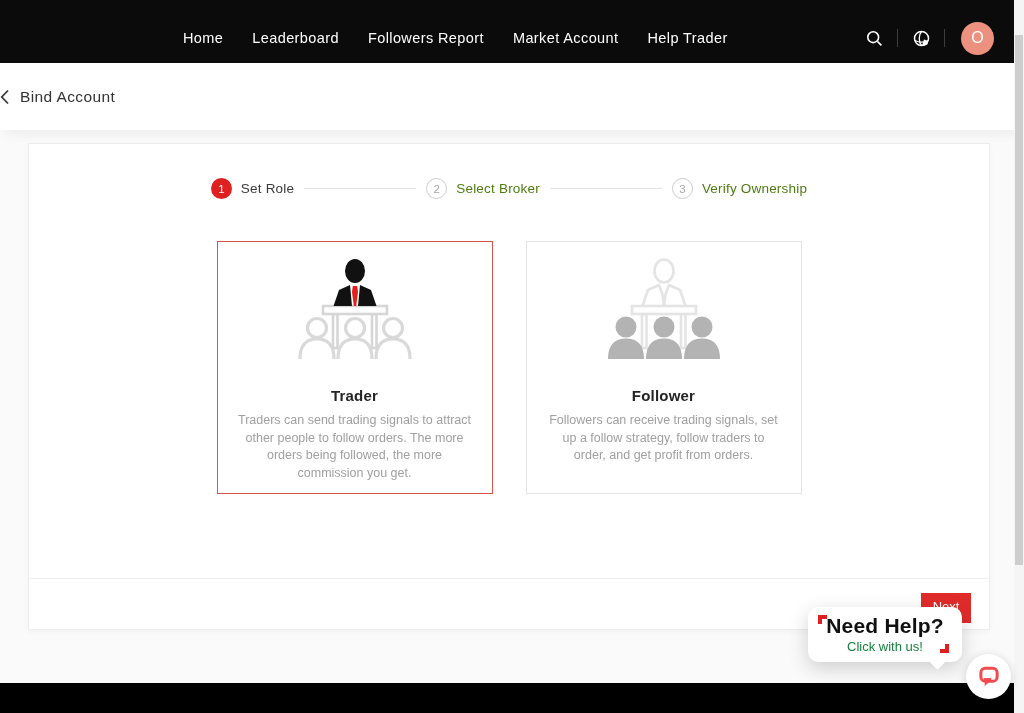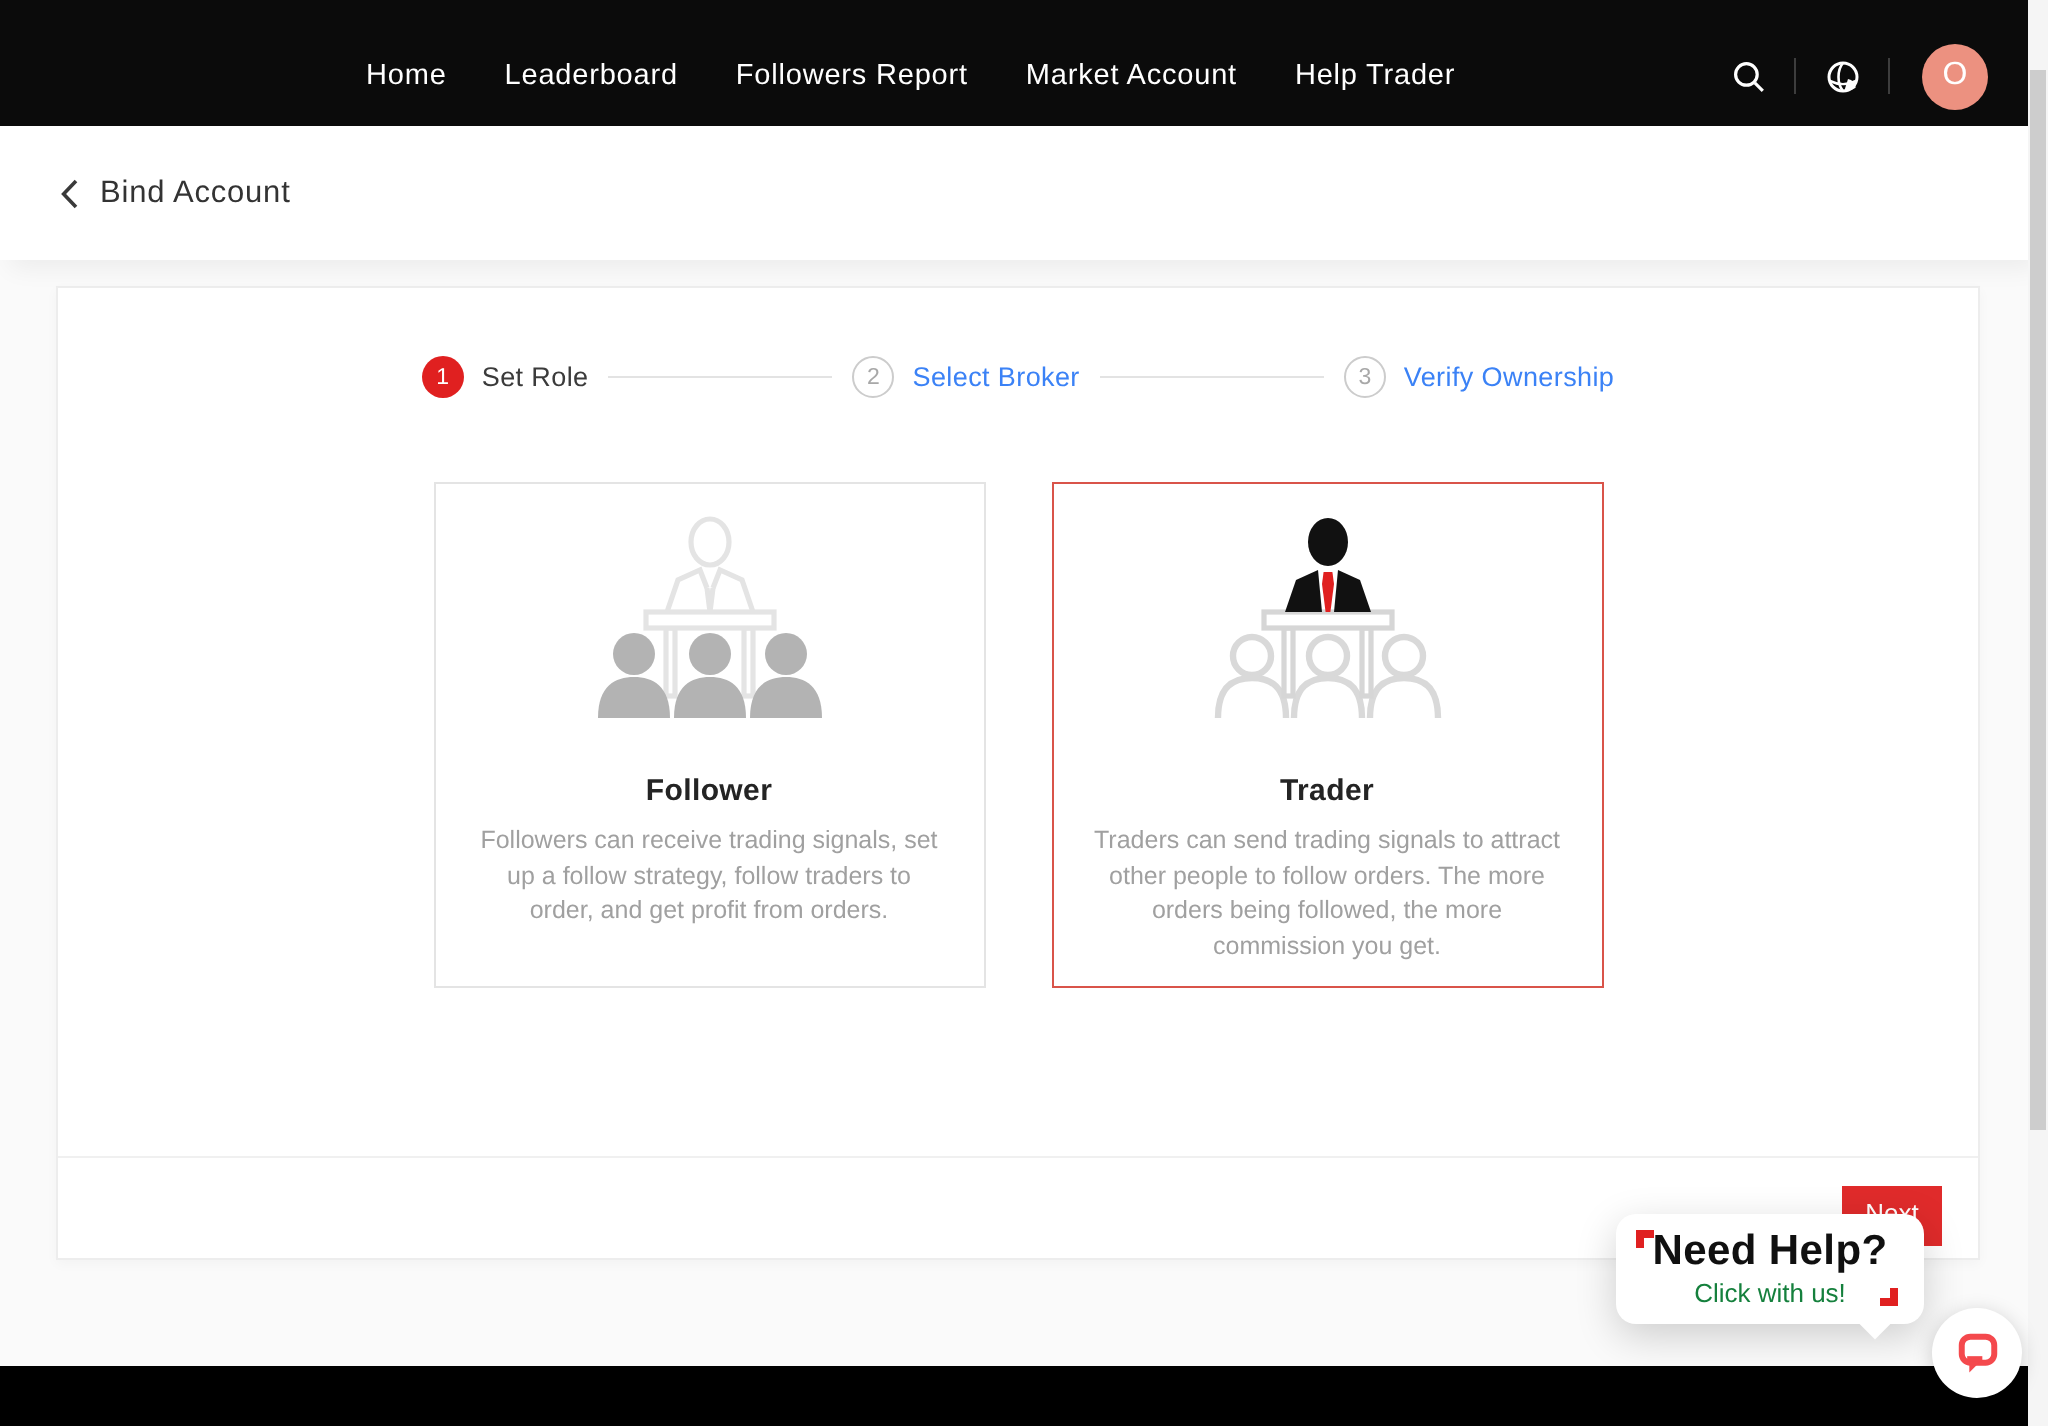--- a/index.html
+++ b/index.html
@@ -23,21 +23,21 @@
   .avatar {
     width:33px; height:33px; border-radius:50%; background:#ec9180;
     display:flex; align-items:center; justify-content:center;
     color:#ffffff; font-size:16px; cursor:pointer; margin-left:8px;
   }
 
   
   .breadcrumb-bar {
     position:absolute; top:63px; left:0; width:1024px; height:67px;
     background:#ffffff; box-shadow:0 9px 12px -5px rgba(0,0,0,0.06);
-    display:flex; align-items:center; padding-left:30px; z-index:1;
+    display:flex; align-items:center; z-index:1;
   }
   .back-link { display:flex; align-items:center; gap:10px; cursor:pointer; }
   .back-label { font-size:15.5px; color:#333333; letter-spacing:.4px; }
 
   
   .panel {
     position:absolute; top:143px; left:28px; width:962px; height:487px;
     background:#ffffff; border:1px solid #ededed;
     box-shadow:0 2px 6px rgba(0,0,0,0.03);
   }
@@ -46,21 +46,21 @@
   .stepper { margin-top:34px; display:flex; justify-content:center; align-items:center; }
   .step { display:flex; align-items:center; gap:9px; }
   .step-circle {
     width:21px; height:21px; border-radius:50%;
     display:flex; align-items:center; justify-content:center; font-size:11.5px;
   }
   .step.active .step-circle { background:#e02020; color:#ffffff; }
   .step.upcoming .step-circle { background:#ffffff; border:1px solid #cccccc; color:#a8a8a8; }
   .step-label { font-size:13.5px; letter-spacing:.2px; white-space:nowrap; }
   .step.active .step-label { color:#3b3b3b; }
-  .step.upcoming .step-label { color:#3b82f6; }
+  .step.upcoming .step-label { color:#4d7c0f; }
   .step-line { width:112px; height:1px; background:#e3e3e3; margin:0 10px; }
 
   
   .cards { margin-top:42px; display:flex; justify-content:center; gap:33px; }
   .role-card {
     width:276px; height:253px; background:#ffffff; text-align:center; cursor:pointer;
     border:1px solid #e4e4e4;
   }
   .role-card.selected { border:1px solid #d9544a; }
   .role-icon { margin-top:14px; height:122px; }
@@ -162,50 +162,20 @@
     </div>
     <div class="step-line"></div>
     <div class="step upcoming">
       <span class="step-circle">3</span>
       <span class="step-label">Verify Ownership</span>
     </div>
   </div>
 
   <div class="cards">
 
-    <div class="role-card">
-      <div class="role-icon">
-        <svg width="130" height="122" viewBox="0 0 130 122">
-
-          <g fill="none" stroke="#e4e4e4" stroke-width="2.6">
-            <ellipse cx="65" cy="15" rx="9.5" ry="11.5"></ellipse>
-            <path d="M43.5 50 L49 34 L60 29 L63.5 38"></path>
-            <path d="M86.5 50 L81 34 L70 29 L66.5 38"></path>
-            <path d="M63.5 38 L65 50 M66.5 38 L65 50"></path>
-          </g>
-          <g fill="#ffffff" stroke="#e4e4e4" stroke-width="2.6">
-            <rect x="43" y="58" width="4.5" height="34"></rect>
-            <rect x="82" y="58" width="4.5" height="34"></rect>
-            <rect x="33" y="50" width="64" height="8"></rect>
-          </g>
-
-          <g fill="#b3b3b3">
-            <circle cx="27" cy="71" r="10.5"></circle>
-            <path d="M9 103 C9 87, 17.5 82.5, 27 82.5 C36.5 82.5, 45 87, 45 103 Z"></path>
-            <circle cx="65" cy="71" r="10.5"></circle>
-            <path d="M47 103 C47 87, 55.5 82.5, 65 82.5 C74.5 82.5, 83 87, 83 103 Z"></path>
-            <circle cx="103" cy="71" r="10.5"></circle>
-            <path d="M85 103 C85 87, 93.5 82.5, 103 82.5 C112.5 82.5, 121 87, 121 103 Z"></path>
-          </g>
-        </svg>
-      </div>
-      <div class="role-title">Follower</div>
-      <div class="role-desc">Followers can receive trading signals, set up a follow strategy, follow traders to order, and get profit from orders.</div>
-    </div>
-
     <div class="role-card selected">
       <div class="role-icon">
         <svg width="130" height="122" viewBox="0 0 130 122">
 
           <g fill="none" stroke="#d9d9d9" stroke-width="3.2">
             <circle cx="27" cy="72" r="9.5"></circle>
             <path d="M10 103 C10 87, 18 83, 27 83 C36 83, 44 87, 44 103"></path>
             <circle cx="65" cy="72" r="9.5"></circle>
             <path d="M48 103 C48 87, 56 83, 65 83 C74 83, 82 87, 82 103"></path>
             <circle cx="103" cy="72" r="9.5"></circle>
@@ -220,20 +190,50 @@
 
           <ellipse cx="65" cy="15" rx="10" ry="12" fill="#111111"></ellipse>
           <path d="M60 29 L49 34 L43.5 50 L62 50 Z" fill="#111111"></path>
           <path d="M70 29 L81 34 L86.5 50 L68 50 Z" fill="#111111"></path>
           <path d="M62.8 30 L67.2 30 L68 36 L66.2 50 L63.8 50 L62 36 Z" fill="#e02020"></path>
         </svg>
       </div>
       <div class="role-title">Trader</div>
       <div class="role-desc">Traders can send trading signals to attract other people to follow orders. The more orders being followed, the more commission you get.</div>
     </div>
+
+    <div class="role-card">
+      <div class="role-icon">
+        <svg width="130" height="122" viewBox="0 0 130 122">
+
+          <g fill="none" stroke="#e4e4e4" stroke-width="2.6">
+            <ellipse cx="65" cy="15" rx="9.5" ry="11.5"></ellipse>
+            <path d="M43.5 50 L49 34 L60 29 L63.5 38"></path>
+            <path d="M86.5 50 L81 34 L70 29 L66.5 38"></path>
+            <path d="M63.5 38 L65 50 M66.5 38 L65 50"></path>
+          </g>
+          <g fill="#ffffff" stroke="#e4e4e4" stroke-width="2.6">
+            <rect x="43" y="58" width="4.5" height="34"></rect>
+            <rect x="82" y="58" width="4.5" height="34"></rect>
+            <rect x="33" y="50" width="64" height="8"></rect>
+          </g>
+
+          <g fill="#b3b3b3">
+            <circle cx="27" cy="71" r="10.5"></circle>
+            <path d="M9 103 C9 87, 17.5 82.5, 27 82.5 C36.5 82.5, 45 87, 45 103 Z"></path>
+            <circle cx="65" cy="71" r="10.5"></circle>
+            <path d="M47 103 C47 87, 55.5 82.5, 65 82.5 C74.5 82.5, 83 87, 83 103 Z"></path>
+            <circle cx="103" cy="71" r="10.5"></circle>
+            <path d="M85 103 C85 87, 93.5 82.5, 103 82.5 C112.5 82.5, 121 87, 121 103 Z"></path>
+          </g>
+        </svg>
+      </div>
+      <div class="role-title">Follower</div>
+      <div class="role-desc">Followers can receive trading signals, set up a follow strategy, follow traders to order, and get profit from orders.</div>
+    </div>
   </div>
 
   <div class="divider"></div>
   <div class="panel-footer">
     <button class="next-btn">Next</button>
   </div>
 </div>
 
 <div class="help-tooltip">
   <span class="mark-tl"></span>

